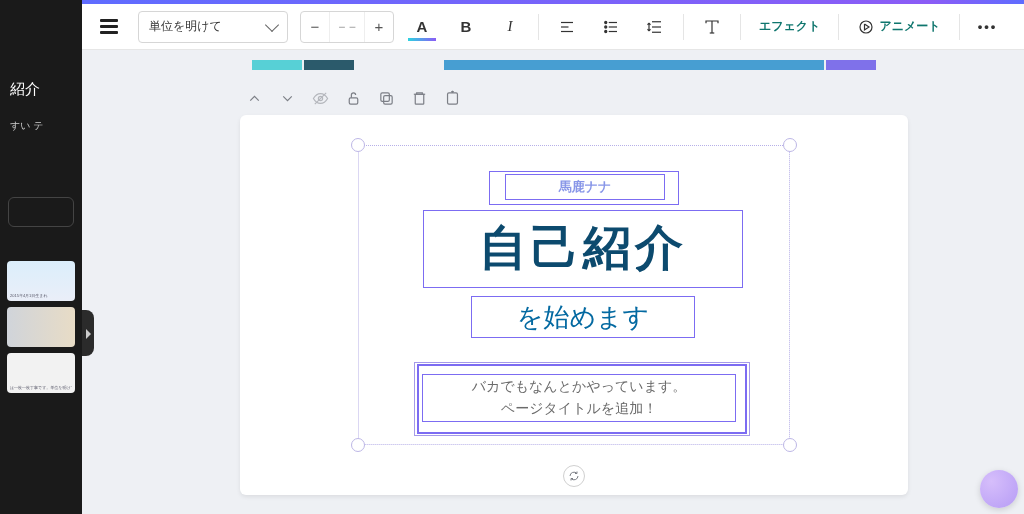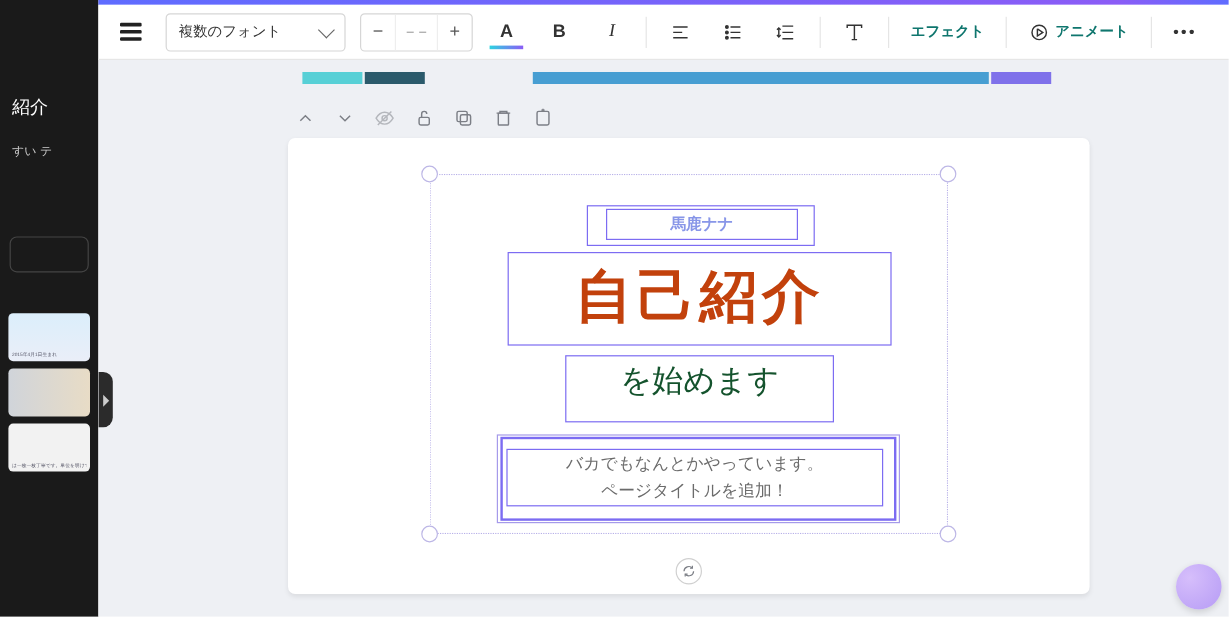--- a/index.html
+++ b/index.html
@@ -61,22 +61,22 @@
 
   
   .sel-group { position: absolute; left: 118px; top: 30px; width: 432px; height: 300px; border: 1px dotted #b7b0e8; border-radius: 2px; }
   .handle { position:absolute; width:14px; height:14px; background:#fff; border:1px solid #bdb7e6; border-radius:50%; }
   .h-tl { left:-8px; top:-8px; } .h-tr { right:-8px; top:-8px; }
   .h-bl { left:-8px; bottom:-8px; } .h-br { right:-8px; bottom:-8px; }
 
   .textbox { position:absolute; border:1px solid #7c6cf2; text-align:center; color:#3a3a3a; }
   .tb-name { left:146px; top:28px; width:160px; height:26px; font-size:13px; color:#8896e8; font-weight:600; line-height:24px; }
   .tb-name-outer { position:absolute; left:130px; top:25px; width:190px; height:34px; border:1px solid #7c6cf2; }
-  .tb-main { left:64px; top:64px; width:320px; height:78px; font-size:48px; font-weight:700; line-height:74px; letter-spacing:4px; color:#c2410c; }
-  .tb-sub  { left:112px; top:150px; width:224px; height:56px; font-size:26px; line-height:40px; color:#14532d; }
+  .tb-main { left:64px; top:64px; width:320px; height:78px; font-size:48px; font-weight:700; line-height:74px; letter-spacing:4px; color:#0c4a6e; }
+  .tb-sub  { left:112px; top:150px; width:224px; height:42px; font-size:26px; line-height:40px; color:#0369a1; }
   .tb-para-outer { position:absolute; left:58px; top:218px; width:330px; height:70px; border:2px solid #7c6cf2; }
   .tb-para-outer2 { position:absolute; left:55px; top:216px; width:336px; height:74px; border:1px solid #a59aea; }
   .tb-para { left:63px; top:228px; width:314px; height:48px; font-size:14px; line-height:22px; color:#6b6b6b; }
 
   .refresh-btn { position:absolute; bottom:8px; left:50%; transform:translateX(-50%); width:22px; height:22px; border:1px solid #d0d0d0; border-radius:50%; display:flex; align-items:center; justify-content:center; background:#fff; }
   .refresh-btn svg { width:12px; height:12px; stroke:#7c7f86; fill:none; stroke-width:2; }
 
   .side-tab { position:absolute; left:0; top:260px; width:12px; height:46px; background:#2b2b2b; border-radius:0 8px 8px 0; }
   .side-tab::after { content:""; position:absolute; left:4px; top:19px; width:0; height:0; border-top:5px solid transparent; border-bottom:5px solid transparent; border-left:5px solid #ccc; }
 
@@ -112,21 +112,21 @@
     <div class="toolbar">
       <div class="tb-btn">
           <div class="hamburger">
             <span></span>
             <span></span>
             <span></span>
           </div>
         </div>
 
       <div class="font-select">
-        <span>複数のフォント</span>
+        <span>単位を明けて</span>
         <span class="chev"></span>
       </div>
 
       <div class="size-group">
         <div class="size-btn">−</div>
         <div class="size-val">− −</div>
         <div class="size-btn">+</div>
       </div>
 
       <div class="tb-btn color-A">A</div>

